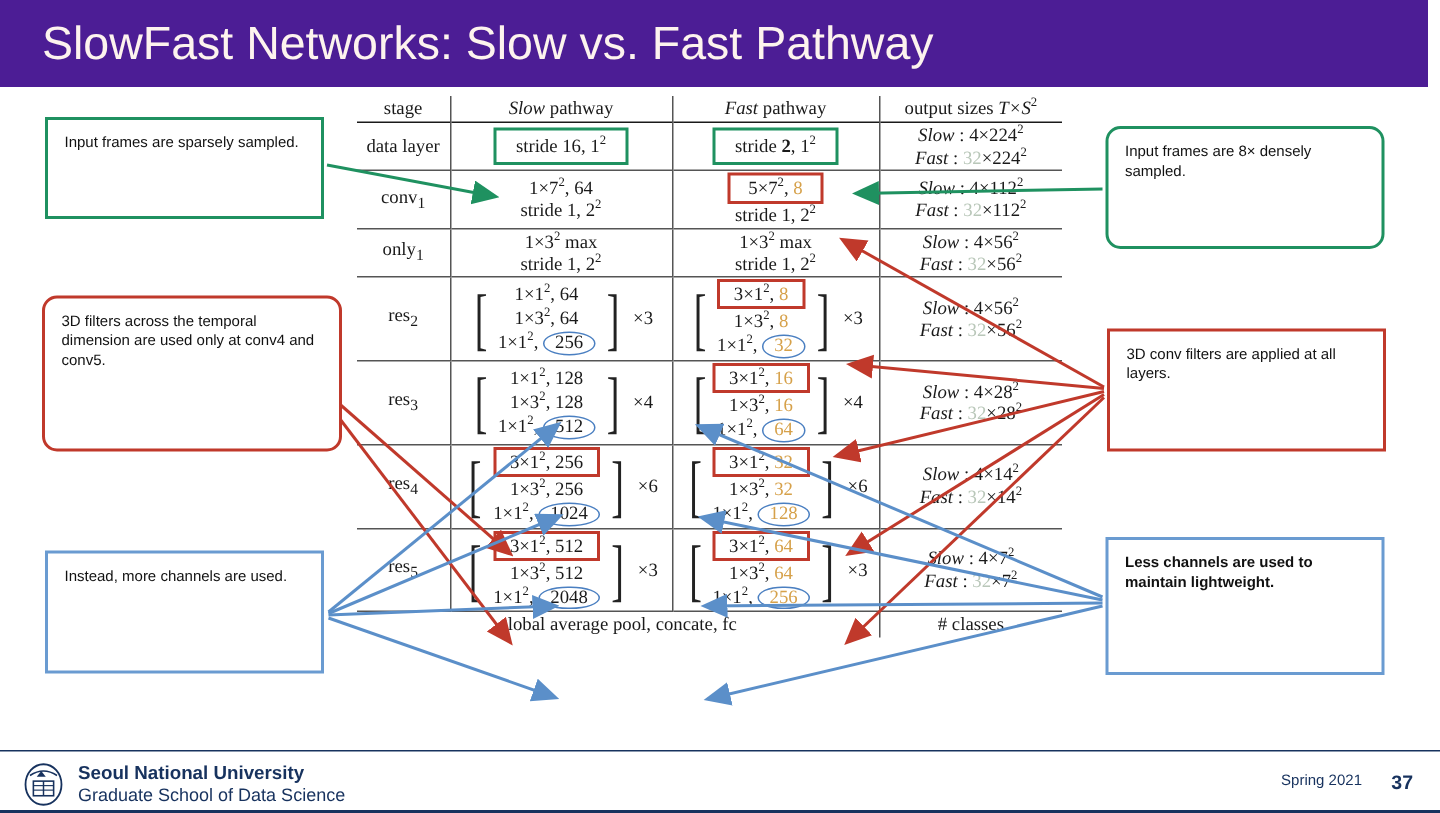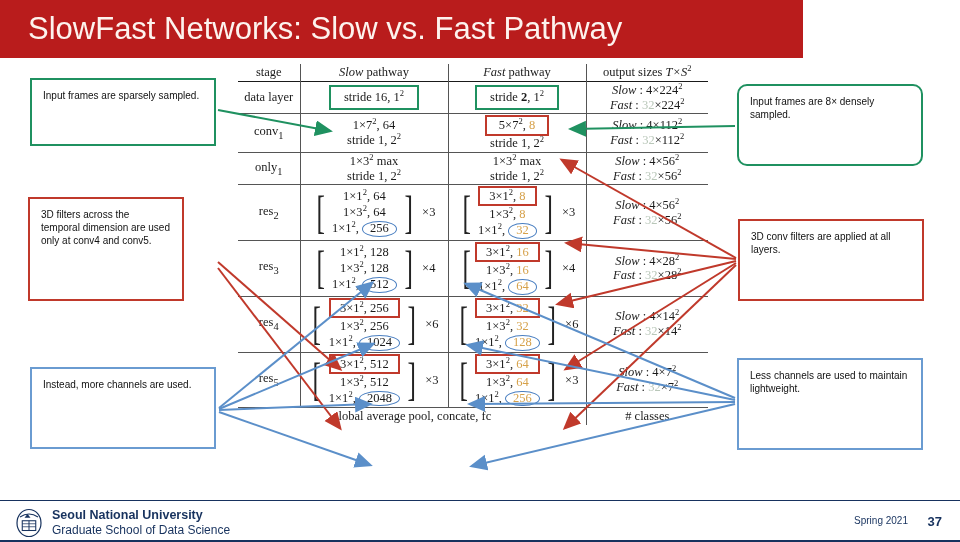--- a/index.html
+++ b/index.html
@@ -7,22 +7,22 @@
   body {
     width:960px; height:542px;
     background:#ffffff;
     font-family:"Liberation Sans", sans-serif;
     overflow:hidden;
     position:relative;
   }
 
   
   #title-bar{
-    position:absolute; left:0; top:0; width:803px; height:58px;
-    background:#b91c1c;
+    position:absolute; left:0; top:0; width:952px; height:58px;
+    background:#4c1d95;
     display:flex; align-items:center;
   }
   #title-bar .title-text{
     color:#fdf3ee;
     font-size:31px;
     font-weight:400;
     letter-spacing:0px;
     padding-left:28px;
     white-space:nowrap;
     font-family:"Liberation Sans", sans-serif;
@@ -122,24 +122,24 @@
     padding:9px 11px;
     z-index:6;
     font-family:"Liberation Sans", sans-serif;
   }
   .callout.green{ border:2.4px solid #1f9160; }
   .callout.red  { border:2.4px solid #c0392b; }
   .callout.blue { border:2.4px solid #6a9bd1; }
 
   #callout-sparse   { left:30px;  top:78px;  width:186px; height:68px; }
   #callout-dense    { left:737px; top:84px;  width:186px; height:82px;border-radius:10px; }
-  #callout-3dfilter { left:28px;  top:197px; width:156px; height:104px; }
+  #callout-3dfilter { left:28px;  top:197px; width:200px; height:104px;border-radius:10px; }
   #callout-3dconv   { left:738px; top:219px; width:186px; height:82px; }
   #callout-more     { left:30px;  top:367px; width:186px; height:82px; }
-  #callout-less     { left:737px; top:358px; width:186px; height:92px; }
+  #callout-less     { left:737px; top:358px; width:186px; height:92px;font-weight:bold; }
 
   
   #footer{
     position:absolute; left:0; top:500px; width:960px; height:42px;
     background:#ffffff; border-top:1.5px solid #17325e;
     z-index:7;
   }
   #footer-logo{
     position:absolute; left:14px; top:7px; width:30px; height:30px;
   }

